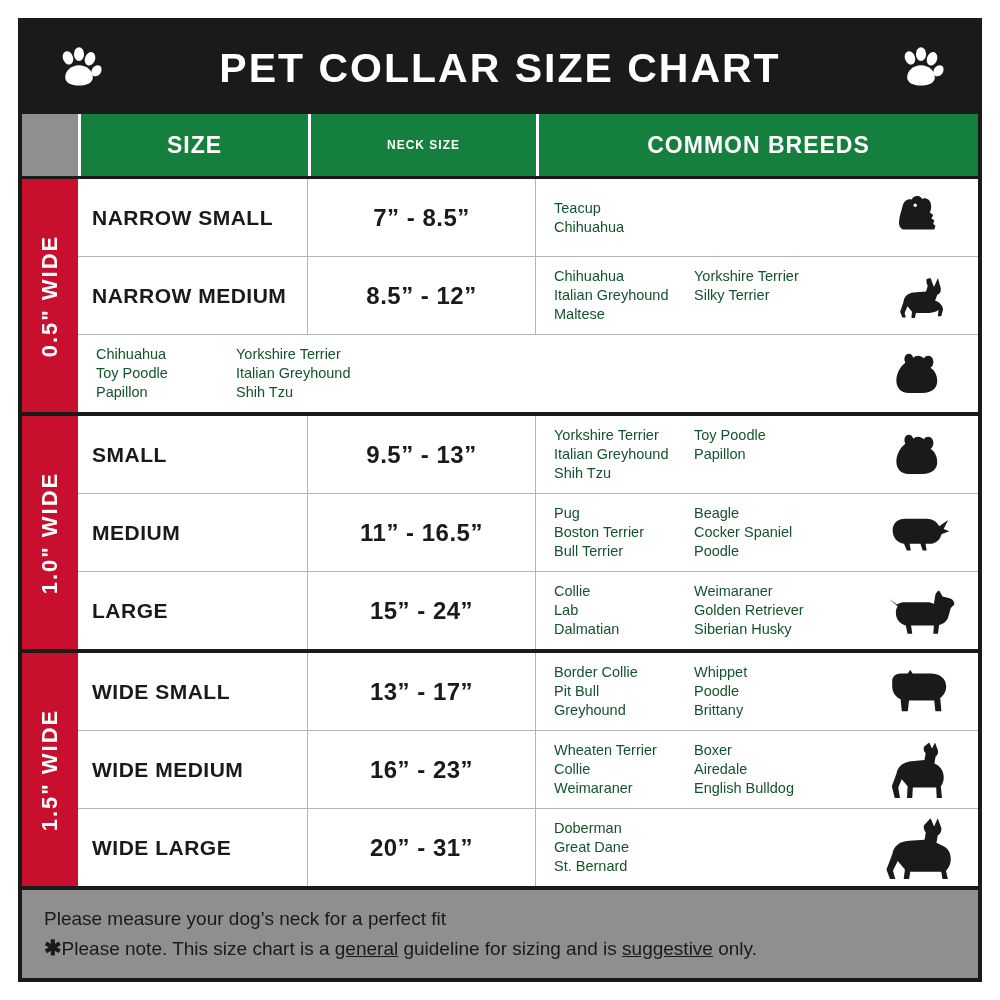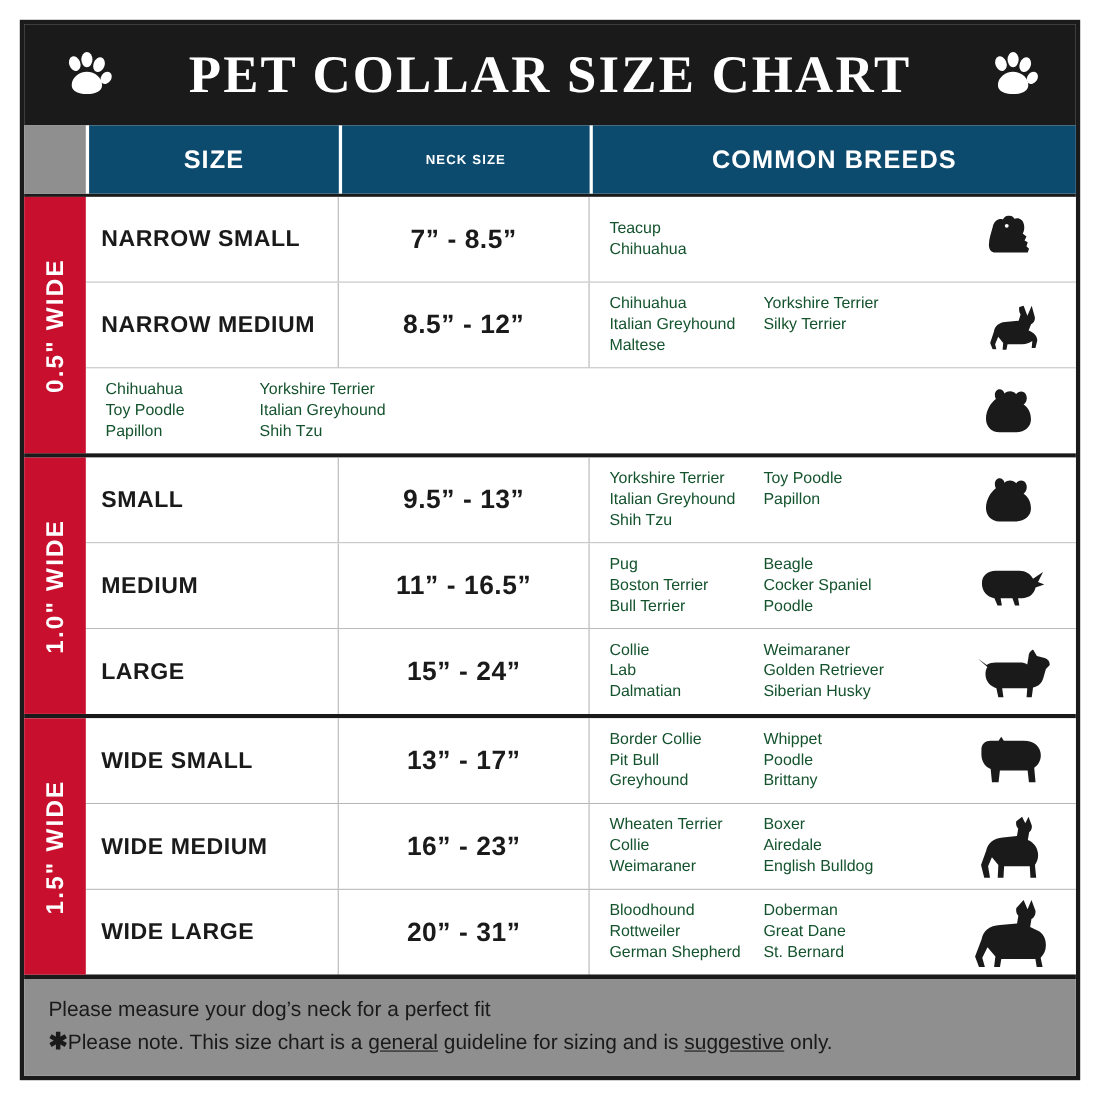--- a/index.html
+++ b/index.html
@@ -33,42 +33,41 @@
     display:flex;
     align-items:center;
     justify-content:space-between;
     padding:0 34px;
     box-sizing:border-box;
     flex:none;
   }
   .header h1{
     margin:0;
     color:#ffffff;
-    font-size:48px;
+    font-size:41px;
     letter-spacing:2px;
     font-weight:bold;
     text-align:center;
     flex:1;
-    font-family:Liberation Serif, serif;
   }
   .paw{width:46px;height:46px;flex:none;}
 
   
   .colhead{
     display:flex;
     height:62px;
     flex:none;
     border-bottom:3px solid #1a1a1a;
   }
   .colhead .spacer{
     width:56px;flex:none;background:#8f8f8f;
     border-right:3px solid #ffffff;
   }
   .colhead .cell{
-    background:#0c4a6e;
+    background:#15803d;
     color:#ffffff;
     display:flex;
     flex-direction:column;
     align-items:center;
     justify-content:center;
     font-weight:bold;
     letter-spacing:1px;
     border-right:3px solid #ffffff;
     box-sizing:border-box;
   }
@@ -417,25 +416,20 @@
                 </svg>
               </div>
             </div>
           </div>
 
           <div class="row">
             <div class="cell-size">WIDE LARGE</div>
             <div class="cell-len">20” - 31”</div>
             <div class="cell-breeds">
               <div class="breedcols">
-                <div class="breedcol">
-                  <div>Bloodhound</div>
-                  <div>Rottweiler</div>
-                  <div>German Shepherd</div>
-                </div>
                 <div class="breedcol second">
                   <div>Doberman</div>
                   <div>Great Dane</div>
                   <div>St. Bernard</div>
                 </div>
               </div>
               <div class="silhouette">
                 <svg width="86" height="62" viewBox="0 0 140 104">
                   <path fill="#1a1a1a" d="M86 2l6 14 6-14 6 16c1 6-2 11-6 13l-2 12 12 6c8 4 12 12 12 22 0 8-3 14-8 19l3 14h-9l-2-12H52l-2 12h-9l2-16-12-14-8 16 4 14h-9l-6-16 10-26c2-13 12-21 28-22l26-2 2-12c-3-3-4-8-3-12z"></path>
                 </svg>

